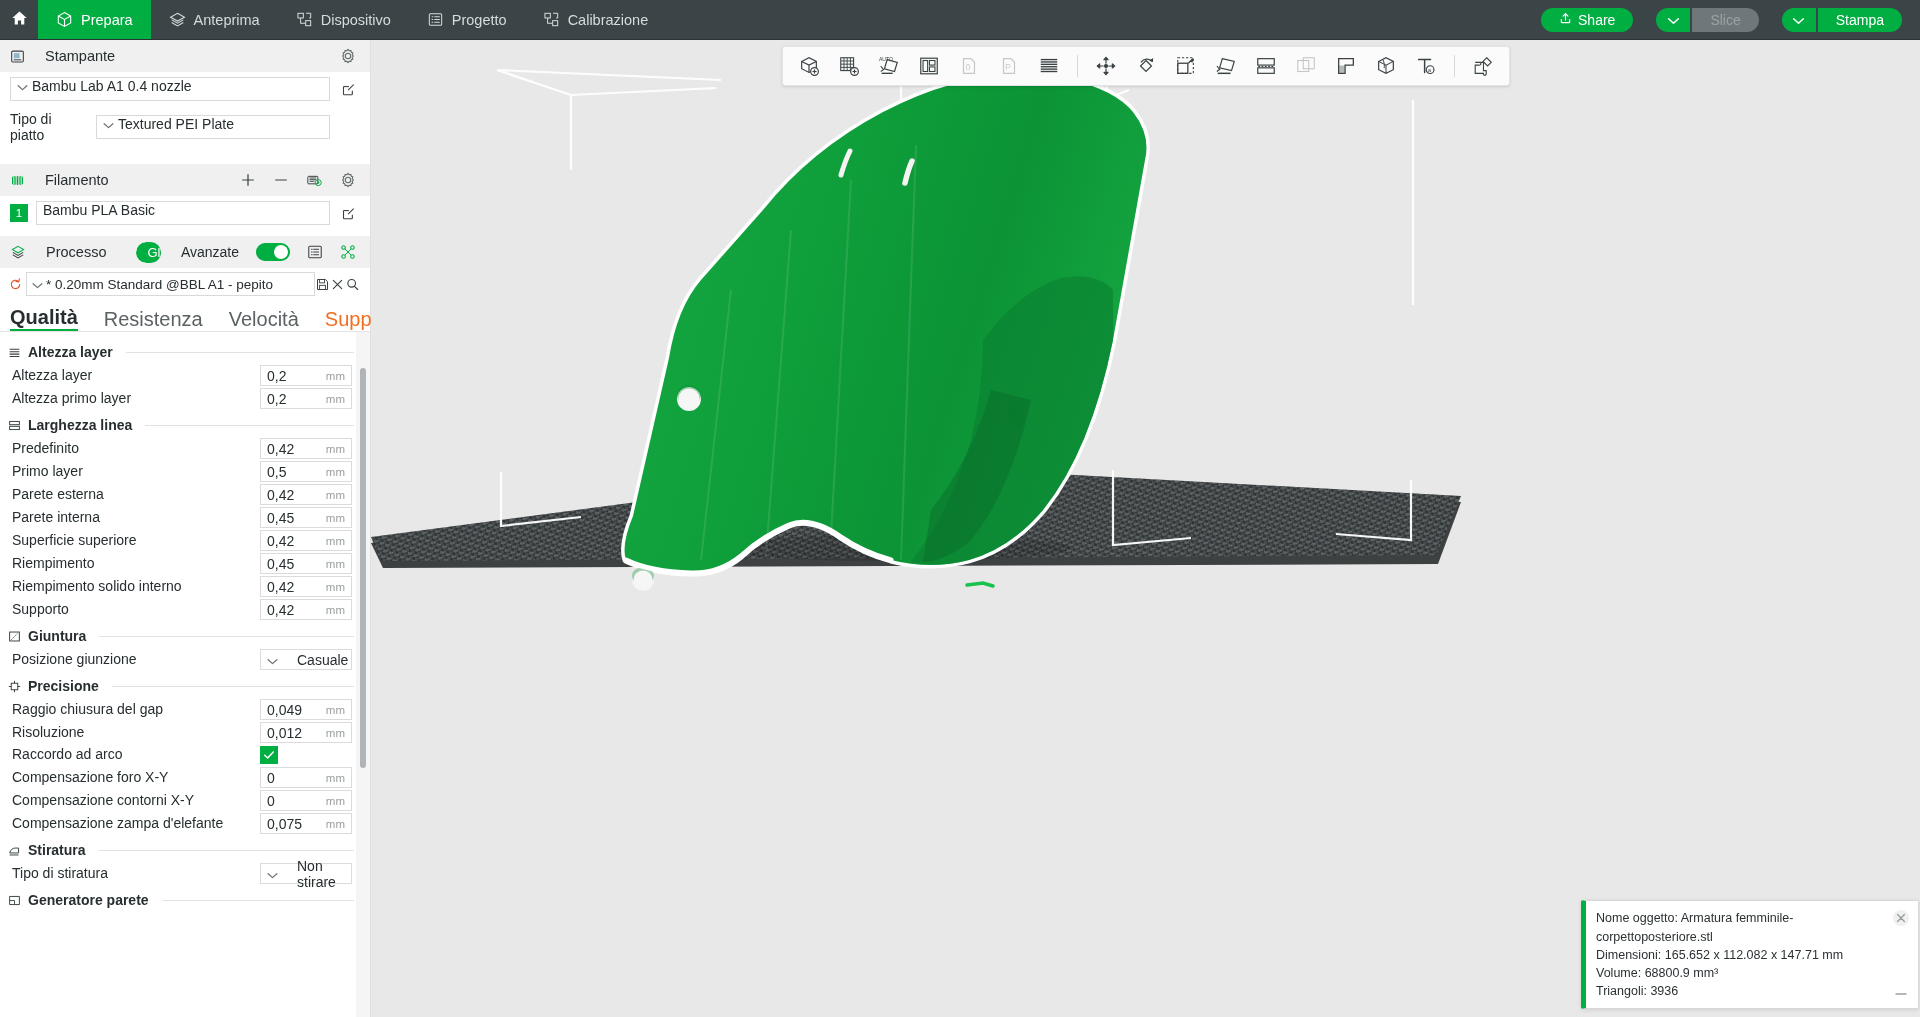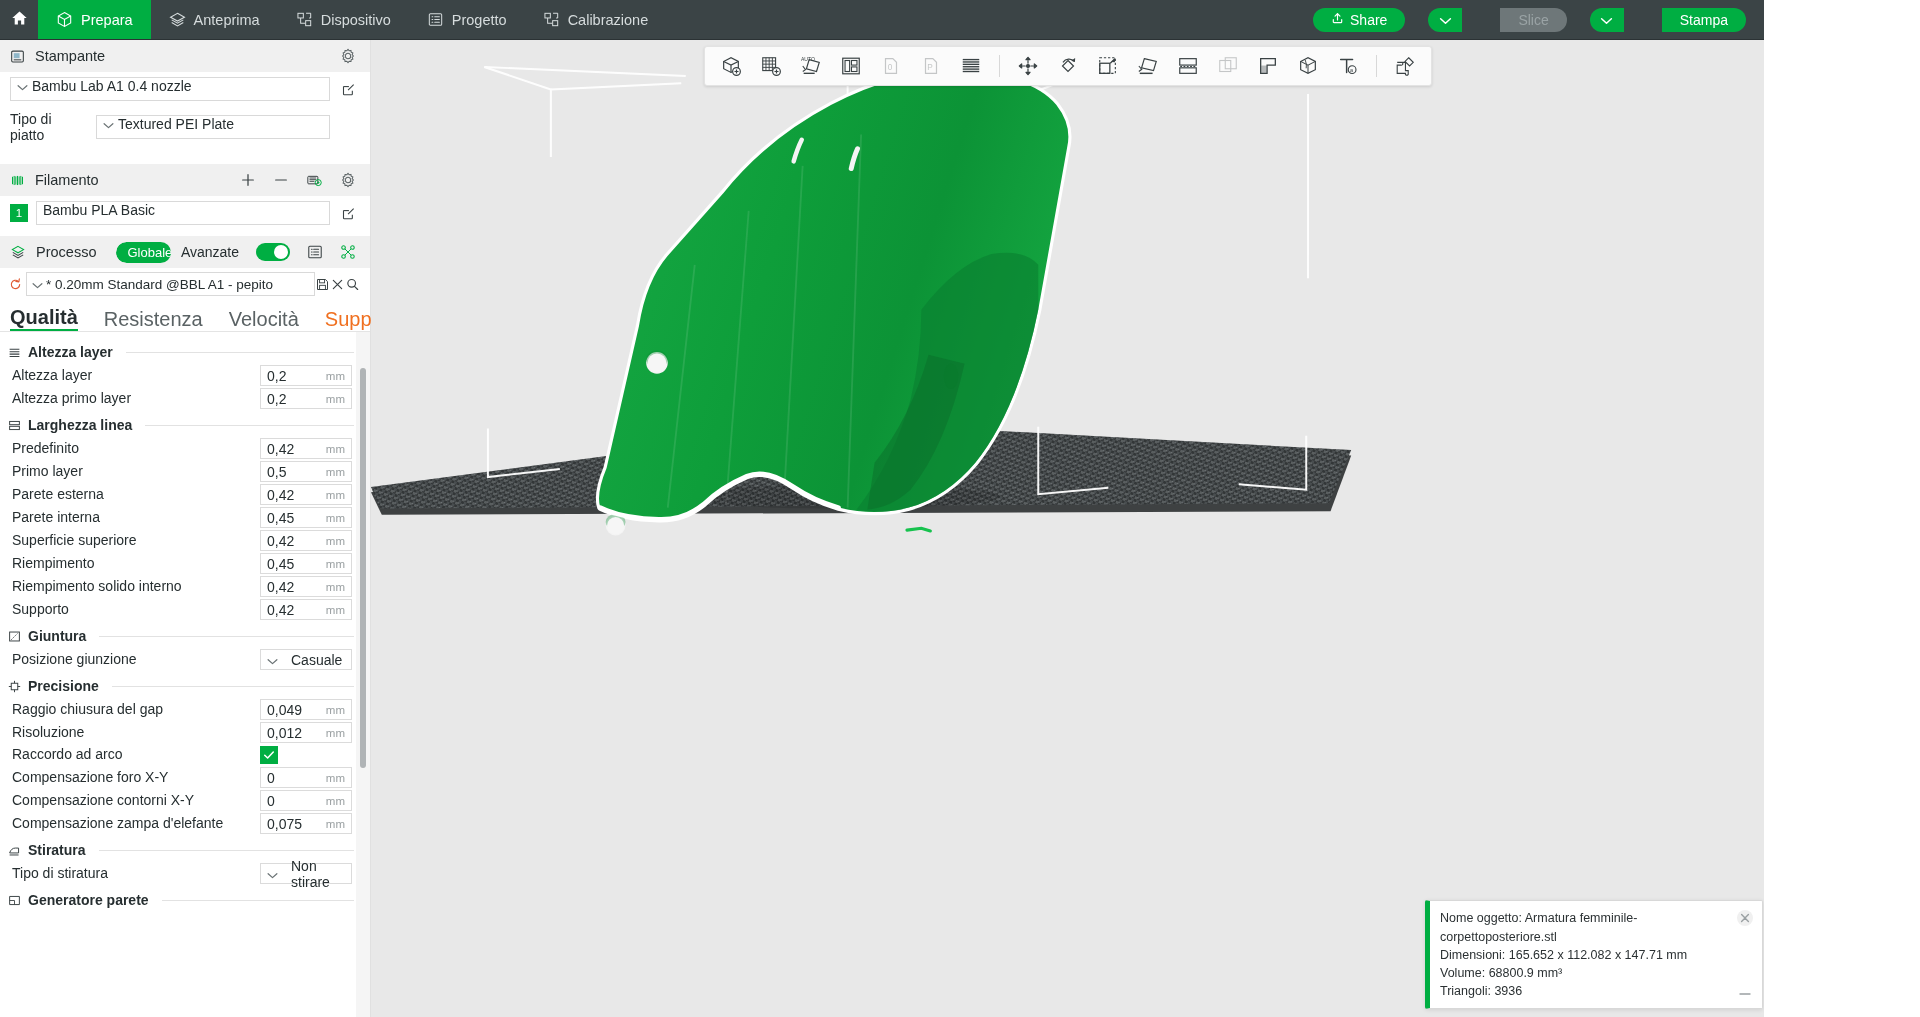--- a/index.html
+++ b/index.html
@@ -3,21 +3,21 @@
 <meta charset="utf-8">
 <style>
   * { box-sizing: border-box; margin:0; padding:0; }
   html,body { width:1920px; height:1017px; overflow:hidden; }
   body {
     font-family: "Liberation Sans", sans-serif;
     font-size: 14px;
     background:#ffffff;
     color:#262E30;
   }
-  .app { position:relative; width:1764px; height:1017px; display:flex; flex-direction:column; }
+  .app { position:relative; width:1920px; height:1017px; display:flex; flex-direction:column; }
 
   
   .topbar {
     height:40px; background:#3B4446; display:flex; align-items:stretch;
     flex:0 0 40px; position:relative; border-bottom:1px solid #2b3234;
   }
   .home-btn {
     width:38px; display:flex; align-items:center; justify-content:center;
     background:#3B4446; cursor:pointer;
   }
@@ -36,33 +36,33 @@
     padding:0 18px; font-size:14px; color:#fff; background:#00AE42; cursor:pointer;
     gap:6px; white-space:nowrap;
   }
   .pill.disabled { background:#6E7779; color:#9AA3A5; cursor:default; }
   .split { display:flex; align-items:center; }
   .split .caret {
     width:34px; height:24px; border-radius:12px 0 0 12px; background:#00AE42;
     display:flex; align-items:center; justify-content:center; cursor:pointer;
     margin-right:2px;
   }
-  .split .body-pill { border-radius:0 12px 12px 0;margin-left:36px; }
+  .split .body-pill { border-radius:0 12px 12px 0; }
 
   
   .body { display:flex; flex:1 1 auto; min-height:0; }
 
   
   .sidebar {
     width:371px; flex:0 0 371px; background:#ffffff; position:relative;
     display:flex; flex-direction:column; min-height:0;
     border-right:1px solid #E0E0E0;
   }
   .sb-section-head {
-    height:32px; background:#F0F0F0; display:flex; align-items:center; gap:10px;
+    height:32px; background:#F0F0F0; display:flex; align-items:center; gap:20px;
     padding:0 14px 0 10px; font-size:14.5px; color:#262E30;
   }
   .sb-section-head .title { font-size:14.5px; }
   .sb-head-actions { margin-left:auto; display:flex; align-items:center; gap:17px; }
   .ico { display:inline-flex; align-items:center; justify-content:center; cursor:pointer; }
   .ico.static { cursor:default; }
 
   .row { display:flex; align-items:center; padding:5px 12px 5px 10px; gap:8px; }
   .combo {
     flex:1 1 auto; height:24px; border:1px solid #D9D9D9; background:#fff;
@@ -117,21 +117,21 @@
   .grp-head .line { flex:1 1 auto; height:1px; background:#E2E2E2; margin-left:6px; }
   .s-row {
     display:flex; align-items:center; min-height:22px; padding:1px 18px 1px 12px;
   }
   .s-row .name { flex:1 1 auto; font-size:14px; color:#262E30; line-height:1.23; padding-right:8px; }
   .field {
     width:92px; flex:0 0 92px; height:21px; border:1px solid #DBDBDB; background:#fff;
     display:flex; align-items:center; padding:0 6px; font-size:14px; color:#262E30;
   }
   .field .unit { margin-left:auto; font-size:11.5px; color:#9AA0A2; }
-  .field.select { cursor:pointer; gap:13px; }
+  .field.select { cursor:pointer; gap:19px; }
   .chk {
     width:18px; height:18px; background:#00AE42; display:flex; align-items:center; justify-content:center;
     cursor:pointer; flex:0 0 18px;
   }
   .cell-wrap { width:92px; flex:0 0 92px; display:flex; }
 
   .sb-scroll {
     position:absolute; right:4px; top:36px; width:6px; height:400px;
     background:#B0B4B6; border-radius:3px; cursor:pointer;
   }

